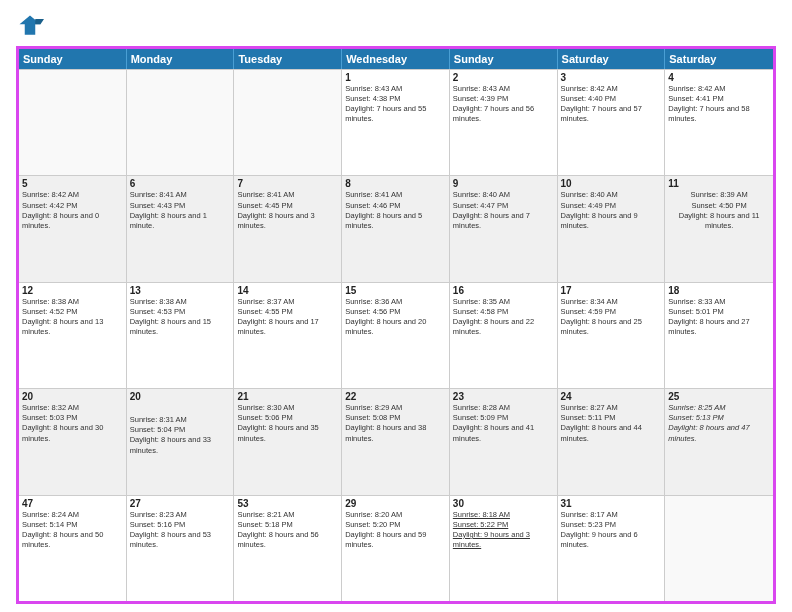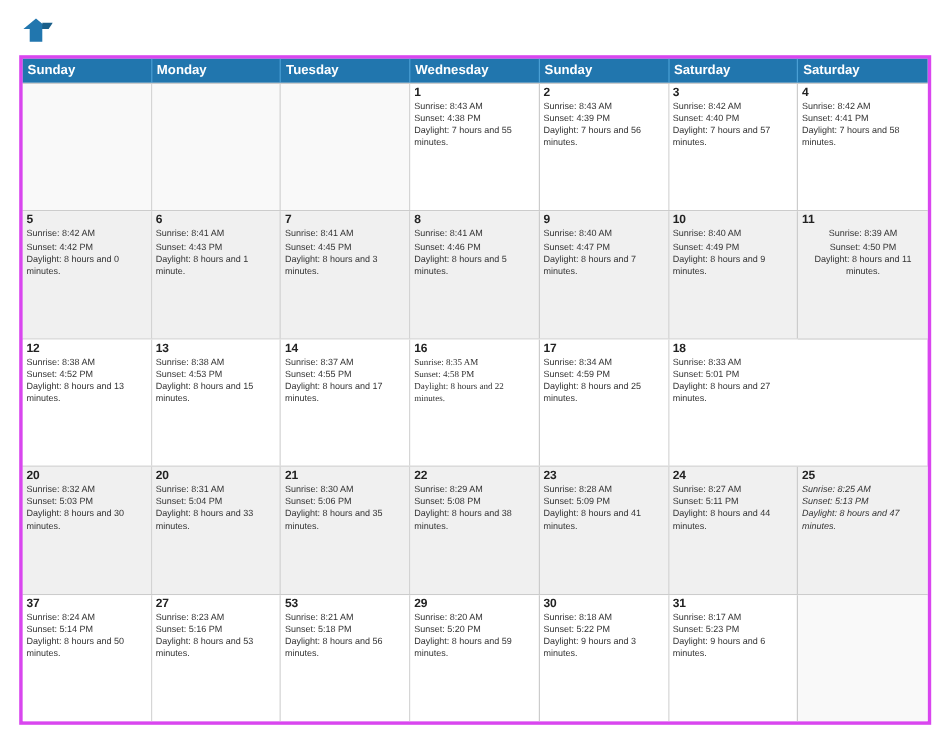--- a/index.html
+++ b/index.html
@@ -225,22 +225,28 @@
 Sunset: 4:53 PM
 Daylight: 8 hours and 15 minutes.</div>
           </div>
           <div class="cal-cell">
             <div class="day-num">14</div>
             <div class="cell-text" style="white-space: pre-line;">Sunrise: 8:37 AM
 Sunset: 4:55 PM
 Daylight: 8 hours and 17 minutes.</div>
           </div>
           <div class="cal-cell">
+            <div class="day-num">15</div>
+            <div class="cell-text" style="white-space: pre-line;">Sunrise: 8:36 AM
+Sunset: 4:56 PM
+Daylight: 8 hours and 20 minutes.</div>
+          </div>
+          <div class="cal-cell">
             <div class="day-num">16</div>
-            <div class="cell-text" style="white-space: pre-line; font-family: Liberation Serif, serif;">Sunrise: 8:35 AM
+            <div class="cell-text" style="white-space: pre-line;">Sunrise: 8:35 AM
 Sunset: 4:58 PM
 Daylight: 8 hours and 22 minutes.</div>
           </div>
           <div class="cal-cell">
             <div class="day-num">17</div>
             <div class="cell-text" style="white-space: pre-line;">Sunrise: 8:34 AM
 Sunset: 4:59 PM
 Daylight: 8 hours and 25 minutes.</div>
           </div>
           <div class="cal-cell">
@@ -252,21 +258,21 @@
         </div>
         <div class="cal-row">
           <div class="cal-cell shaded">
             <div class="day-num">20</div>
             <div class="cell-text" style="white-space: pre-line;">Sunrise: 8:32 AM
 Sunset: 5:03 PM
 Daylight: 8 hours and 30 minutes.</div>
           </div>
           <div class="cal-cell shaded">
             <div class="day-num">20</div>
-            <div class="cell-text" style="white-space: pre-line;">Sunrise: 8:31 AM
+            <div class="cell-text" style="white-space: pre-line; margin-top: 12px;">Sunrise: 8:31 AM
 Sunset: 5:04 PM
 Daylight: 8 hours and 33 minutes.</div>
           </div>
           <div class="cal-cell shaded">
             <div class="day-num">21</div>
             <div class="cell-text" style="white-space: pre-line;">Sunrise: 8:30 AM
 Sunset: 5:06 PM
 Daylight: 8 hours and 35 minutes.</div>
           </div>
           <div class="cal-cell shaded">
@@ -289,21 +295,21 @@
           </div>
           <div class="cal-cell shaded">
             <div class="day-num">25</div>
             <div class="cell-text" style="white-space: pre-line; font-style: italic;">Sunrise: 8:25 AM
 Sunset: 5:13 PM
 Daylight: 8 hours and 47 minutes.</div>
           </div>
         </div>
         <div class="cal-row">
           <div class="cal-cell">
-            <div class="day-num">37</div>
+            <div class="day-num">47</div>
             <div class="cell-text" style="white-space: pre-line;">Sunrise: 8:24 AM
 Sunset: 5:14 PM
 Daylight: 8 hours and 50 minutes.</div>
           </div>
           <div class="cal-cell">
             <div class="day-num">27</div>
             <div class="cell-text" style="white-space: pre-line;">Sunrise: 8:23 AM
 Sunset: 5:16 PM
 Daylight: 8 hours and 53 minutes.</div>
           </div>
@@ -314,21 +320,21 @@
 Daylight: 8 hours and 56 minutes.</div>
           </div>
           <div class="cal-cell">
             <div class="day-num">29</div>
             <div class="cell-text" style="white-space: pre-line;">Sunrise: 8:20 AM
 Sunset: 5:20 PM
 Daylight: 8 hours and 59 minutes.</div>
           </div>
           <div class="cal-cell">
             <div class="day-num">30</div>
-            <div class="cell-text" style="white-space: pre-line;">Sunrise: 8:18 AM
+            <div class="cell-text" style="white-space: pre-line; text-decoration: underline;">Sunrise: 8:18 AM
 Sunset: 5:22 PM
 Daylight: 9 hours and 3 minutes.</div>
           </div>
           <div class="cal-cell">
             <div class="day-num">31</div>
             <div class="cell-text" style="white-space: pre-line;">Sunrise: 8:17 AM
 Sunset: 5:23 PM
 Daylight: 9 hours and 6 minutes.</div>
           </div>
           <div class="cal-cell empty"></div>

